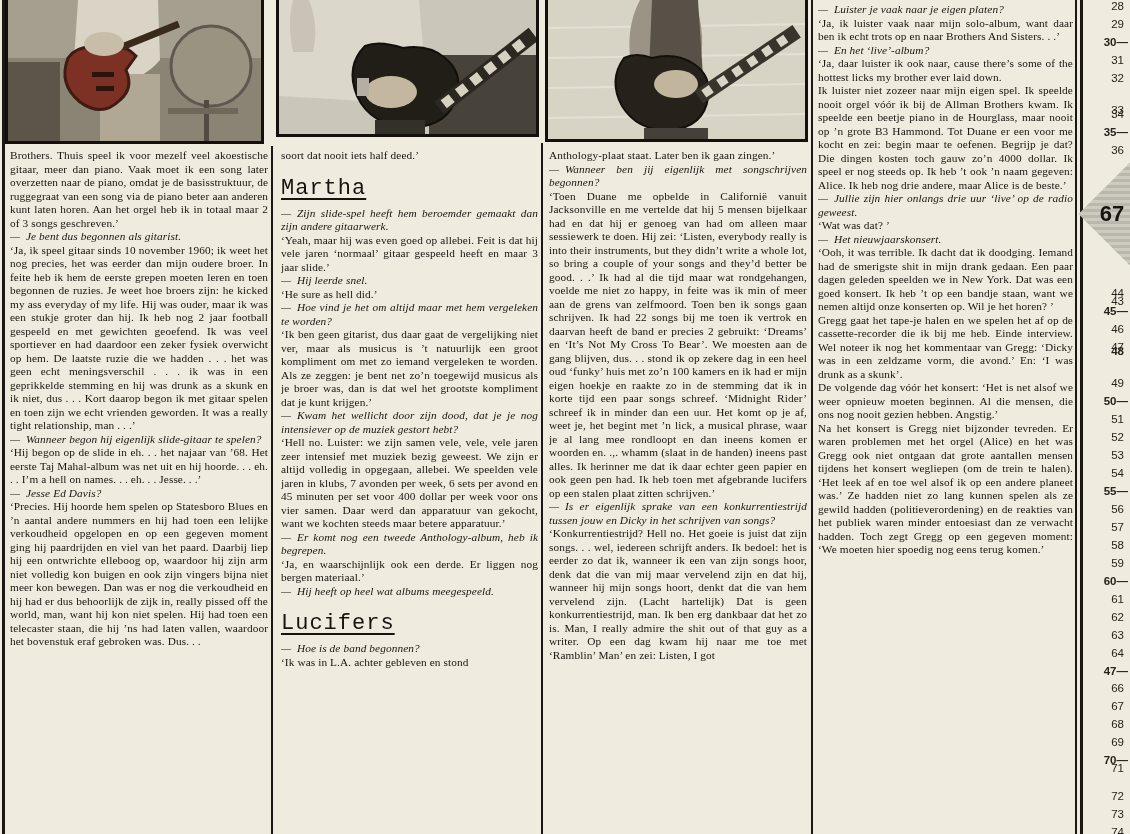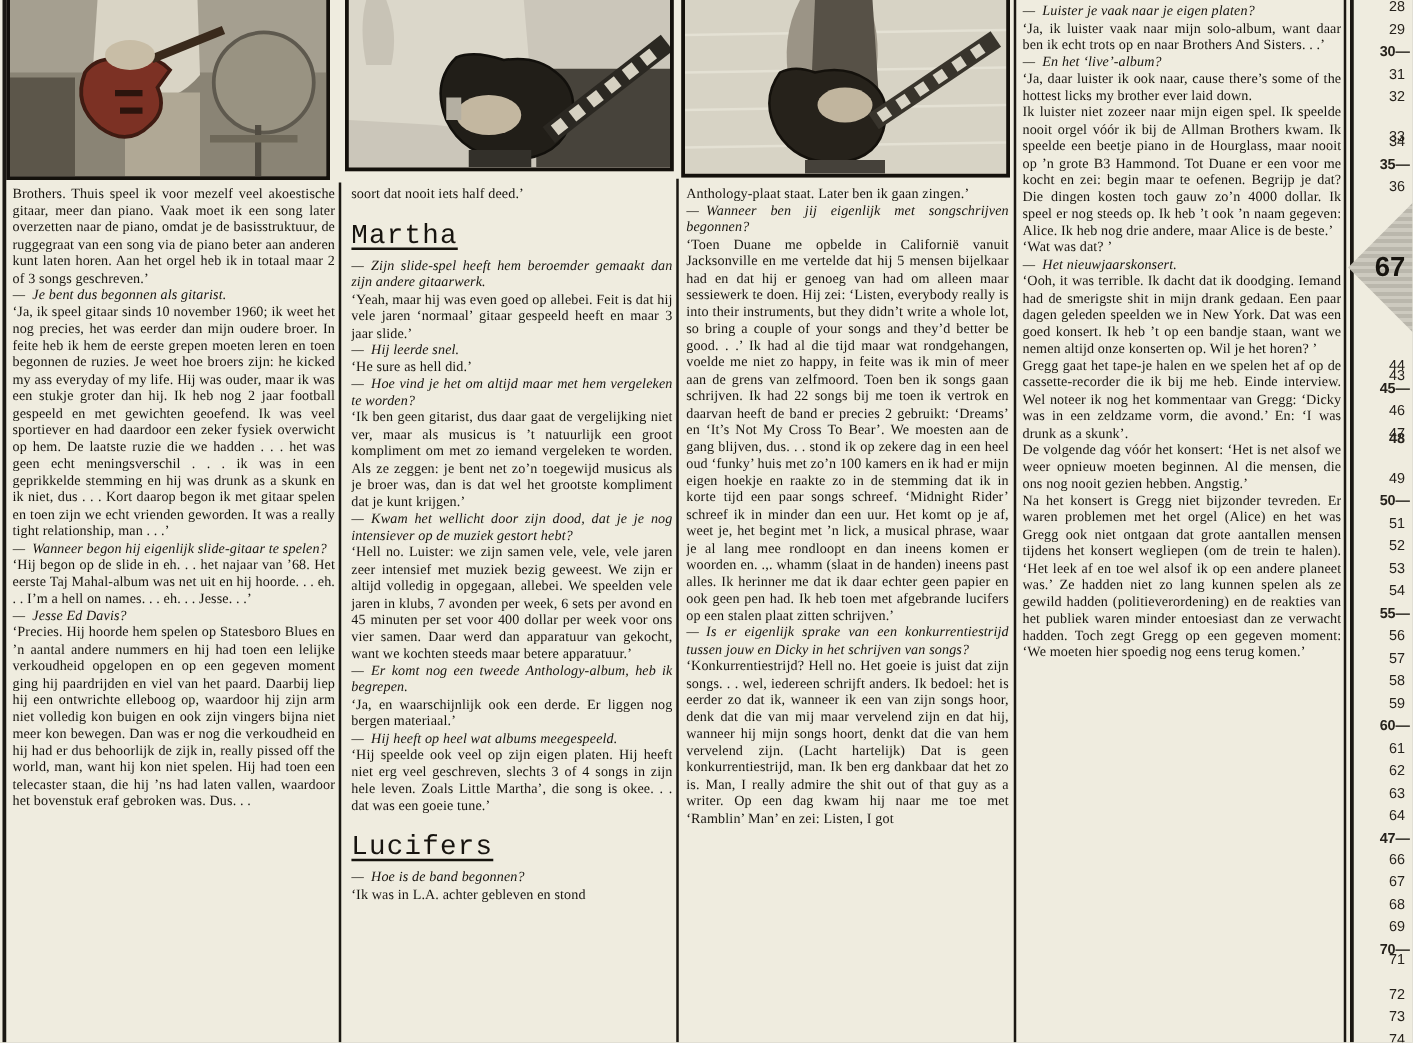--- a/index.html
+++ b/index.html
@@ -132,38 +132,38 @@
       <div class="blk p">‘Yeah, maar hij was even goed op allebei. Feit is dat hij vele jaren ‘normaal’ gitaar gespeeld heeft en maar 3 jaar slide.’</div>
       <div class="blk q">— Hij leerde snel.</div>
       <div class="blk p">‘He sure as hell did.’</div>
       <div class="blk q">— Hoe vind je het om altijd maar met hem vergeleken te worden?</div>
       <div class="blk p">‘Ik ben geen gitarist, dus daar gaat de vergelijking niet ver, maar als musicus is ’t natuurlijk een groot kompliment om met zo iemand vergeleken te worden. Als ze zeggen: je bent net zo’n toegewijd musicus als je broer was, dan is dat wel het grootste kompliment dat je kunt krijgen.’</div>
       <div class="blk q">— Kwam het wellicht door zijn dood, dat je je nog intensiever op de muziek gestort hebt?</div>
       <div class="blk p">‘Hell no. Luister: we zijn samen vele, vele, vele jaren zeer intensief met muziek bezig geweest. We zijn er altijd volledig in opgegaan, allebei. We speelden vele jaren in klubs, 7 avonden per week, 6 sets per avond en 45 minuten per set voor 400 dollar per week voor ons vier samen. Daar werd dan apparatuur van gekocht, want we kochten steeds maar betere apparatuur.’</div>
       <div class="blk q">— Er komt nog een tweede Anthology-album, heb ik begrepen.</div>
       <div class="blk p">‘Ja, en waarschijnlijk ook een derde. Er liggen nog bergen materiaal.’</div>
       <div class="blk q">— Hij heeft op heel wat albums meegespeeld.</div>
-      <div class="blk p">‘Hij speelde ook veel op zijn eigen platen. Hij heeft niet erg veel geschreven, slechts 3 of 4 songs in zijn hele leven. Zoals Little Martha’, die song is okee. . . dat was een goeie tune.’</div>
       <div class="blk h">Lucifers</div>
       <div class="blk q">— Hoe is de band begonnen?</div>
       <div class="blk p">‘Ik was in L.A. achter gebleven en stond</div>
     </div>
   <div class="col" style="left:549px;top:149px;width:258px;height:684px;">
       <div class="blk p">Anthology-plaat staat. Later ben ik gaan zingen.’</div>
       <div class="blk q">— Wanneer ben jij eigenlijk met songschrijven begonnen?</div>
       <div class="blk p">‘Toen Duane me opbelde in Californië vanuit Jacksonville en me vertelde dat hij 5 mensen bijelkaar had en dat hij er genoeg van had om alleen maar sessiewerk te doen. Hij zei: ‘Listen, everybody really is into their instruments, but they didn’t write a whole lot, so bring a couple of your songs and they’d better be good. . .’ Ik had al die tijd maar wat rondgehangen, voelde me niet zo happy, in feite was ik min of meer aan de grens van zelfmoord. Toen ben ik songs gaan schrijven. Ik had 22 songs bij me toen ik vertrok en daarvan heeft de band er precies 2 gebruikt: ‘Dreams’ en ‘It’s Not My Cross To Bear’. We moesten aan de gang blijven, dus. . . stond ik op zekere dag in een heel oud ‘funky’ huis met zo’n 100 kamers en ik had er mijn eigen hoekje en raakte zo in de stemming dat ik in korte tijd een paar songs schreef. ‘Midnight Rider’ schreef ik in minder dan een uur. Het komt op je af, weet je, het begint met ’n lick, a musical phrase, waar je al lang mee rondloopt en dan ineens komen er woorden en. .,. whamm (slaat in de handen) ineens past alles. Ik herinner me dat ik daar echter geen papier en ook geen pen had. Ik heb toen met afgebrande lucifers op een stalen plaat zitten schrijven.’</div>
       <div class="blk q">— Is er eigenlijk sprake van een konkurrentiestrijd tussen jouw en Dicky in het schrijven van songs?</div>
       <div class="blk p">‘Konkurrentiestrijd?  Hell no. Het goeie is juist dat zijn songs. . . wel, iedereen schrijft anders. Ik bedoel: het is eerder zo dat ik, wanneer ik een van zijn songs hoor, denk dat die van mij maar vervelend zijn en dat hij, wanneer hij mijn songs hoort, denkt dat die van hem vervelend zijn. (Lacht hartelijk) Dat is geen konkurrentiestrijd, man. Ik ben erg dankbaar dat het zo is. Man, I really admire the shit out of that guy as a writer. Op een dag kwam hij naar me toe met ‘Ramblin’ Man’ en zei: Listen, I got</div>
     </div>
   <div class="col" style="left:818px;top:3px;width:255px;height:830px;">
       <div class="blk q">— Luister je vaak naar je eigen platen?</div>
       <div class="blk p">‘Ja, ik luister vaak naar mijn solo-album, want daar ben ik echt trots op en naar Brothers And Sisters. . .’</div>
       <div class="blk q">— En het ‘live’-album?</div>
       <div class="blk p">‘Ja, daar luister ik ook naar, cause there’s some of the hottest licks my brother ever laid down.</div>
       <div class="blk p">Ik luister niet zozeer naar mijn eigen spel. Ik speelde nooit orgel vóór ik bij de Allman Brothers kwam. Ik speelde een beetje piano in de Hourglass, maar nooit op ’n grote B3 Hammond. Tot Duane er een voor me kocht en zei: begin maar te oefenen. Begrijp je dat?  Die dingen kosten toch gauw zo’n 4000 dollar. Ik speel er nog steeds op. Ik heb ’t ook ’n naam gegeven: Alice. Ik heb nog drie andere, maar Alice is de beste.’</div>
+      <div class="blk q">— Jullie zijn hier onlangs drie uur ‘live’ op de radio geweest.</div>
       <div class="blk p">‘Wat was dat? ’</div>
       <div class="blk q">— Het nieuwjaarskonsert.</div>
       <div class="blk p">‘Ooh, it was terrible. Ik dacht dat ik doodging. Iemand had de smerigste shit in mijn drank gedaan. Een paar dagen geleden speelden we in New York. Dat was een goed konsert. Ik heb ’t op een bandje staan, want we nemen altijd onze konserten op. Wil je het horen? ’</div>
       <div class="blk p">Gregg gaat het tape-je halen en we spelen het af op de cassette-recorder die ik bij me heb. Einde interview. Wel noteer ik nog het kommentaar van Gregg: ‘Dicky was in een zeldzame vorm, die avond.’ En: ‘I was drunk as a skunk’.</div>
       <div class="blk p">De volgende dag vóór het konsert: ‘Het is net alsof we weer opnieuw moeten beginnen. Al die mensen, die ons nog nooit gezien hebben. Angstig.’</div>
       <div class="blk p">Na het konsert is Gregg niet bijzonder tevreden. Er waren problemen met het orgel (Alice) en het was Gregg ook niet ontgaan dat grote aantallen mensen tijdens het konsert wegliepen (om de trein te halen). ‘Het leek af en toe wel alsof ik op een andere planeet was.’ Ze hadden niet zo lang kunnen spelen als ze gewild hadden (politieverordening) en de reakties van het publiek waren minder entoesiast dan ze verwacht hadden. Toch zegt Gregg op een gegeven moment: ‘We moeten hier spoedig nog eens terug komen.’</div>
     </div>
 
   <div class="diamond"></div>
   <div class="badge">67</div>

